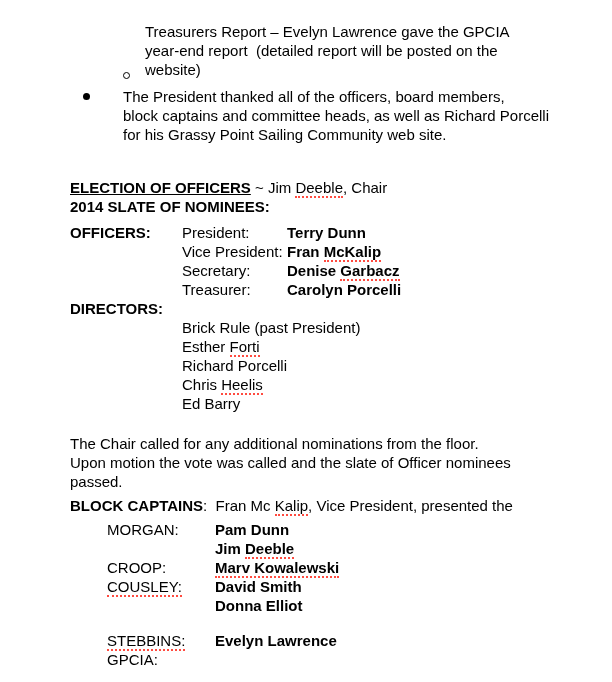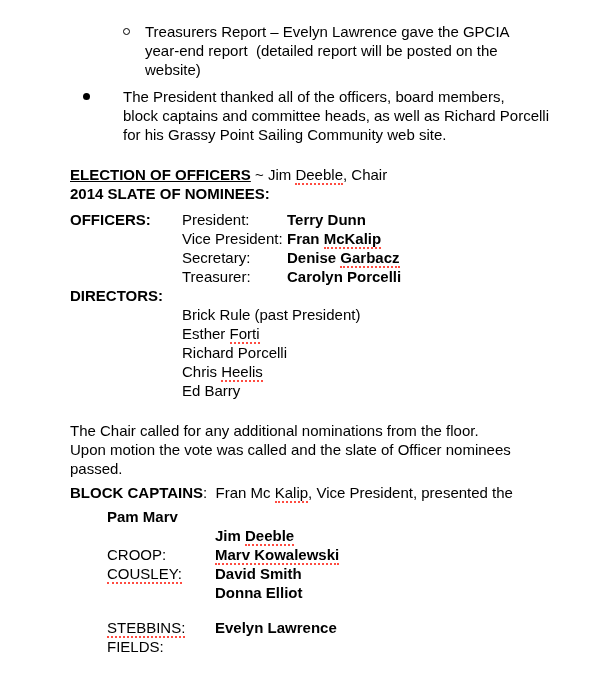--- a/index.html
+++ b/index.html
@@ -14,28 +14,28 @@
   }
   .doc { padding: 22px 8px 0 70px; }
   .pw { white-space: pre-wrap; }
   .b { font-weight: 700; }
   .u { text-decoration: underline; text-decoration-color: #000; }
   .sp { border-bottom: 2px dotted #ff4b40; padding-bottom: 0px; }
   .sp:empty { border-bottom: none; }
 
   .bullet-item { display: flex; }
   .bullet-item .marker-box { flex: 0 0 auto; display: flex; justify-content: flex-start; }
-  .b2 { margin-left: 53px; }
+  .b2 { margin-left: 53px; align-items: flex-end; }
   .b2 .marker-box { width: 22px; }
   .b1 { margin-left: 13px; margin-top: 8px; gap: 23px; }
   .b1 .marker-box { width: 17px; }
   .circle-glyph { width: 7px; height: 7px; border: 1.3px solid #000; border-radius: 50%; margin-top: 6px; }
   .disc-glyph { width: 7px; height: 7px; background: #000; border-radius: 50%; margin-top: 6px; }
 
-  .h-election { margin-top: 21px; }
+  .h-election { margin-top: 34px; }
   .h-slate { }
 
   .officers { margin-top: 7px; }
   .flex-row { display: flex; }
   .col-label { flex: 0 0 112px; }
   .col-role  { flex: 0 0 105px; }
   .col-name  { flex: 0 0 auto; font-weight: bold; }
 
   .directors-rows { margin-left: 112px; }
 
@@ -116,21 +116,22 @@
       <div class="pw">Upon motion the vote was called and the slate of Officer nominees</div>
       <div class="pw">passed.</div>
     </div>
 
   <div class="bc-head">
     <div><span class="b pw">BLOCK CAPTAINS</span><span class="pw">:  Fran Mc </span><span class="sp pw">Kalip</span><span class="pw">, Vice President, presented the</span></div>
   </div>
 
   <div class="bc-table">
     <div class="flex-row">
-        <div class="col-name"><span class="pw">Pam Marv</span><span class="sp pw"></span></div>
+        <div class="col-area"><span class="pw">MORGAN:</span><span class="sp pw"></span></div>
+        <div class="col-name"><span class="pw">Pam Dunn</span><span class="sp pw"></span></div>
       </div>
     <div class="flex-row">
         <div class="col-area"><span class="pw"></span><span class="sp pw"></span></div>
         <div class="col-name"><span class="pw">Jim </span><span class="sp pw">Deeble</span></div>
       </div>
     <div class="flex-row">
         <div class="col-area"><span class="pw">CROOP:</span><span class="sp pw"></span></div>
         <div class="col-name"><span class="pw"></span><span class="sp pw">Marv Kowalewski</span></div>
       </div>
     <div class="flex-row">
@@ -139,17 +140,17 @@
       </div>
     <div class="flex-row">
         <div class="col-area"><span class="pw"></span><span class="sp pw"></span></div>
         <div class="col-name"><span class="pw">Donna Elliot</span><span class="sp pw"></span></div>
       </div>
     <div class="flex-row row-gap-before">
         <div class="col-area"><span class="pw"></span><span class="sp pw">STEBBINS:</span></div>
         <div class="col-name"><span class="pw">Evelyn Lawrence</span><span class="sp pw"></span></div>
       </div>
     <div class="flex-row">
-        <div class="col-area"><span class="pw">FIELDS:</span><span class="sp pw"></span></div>
+        <div class="col-area"><span class="pw">GPCIA:</span><span class="sp pw"></span></div>
       </div>
   </div>
 
 </div>
 
 </body></html>

